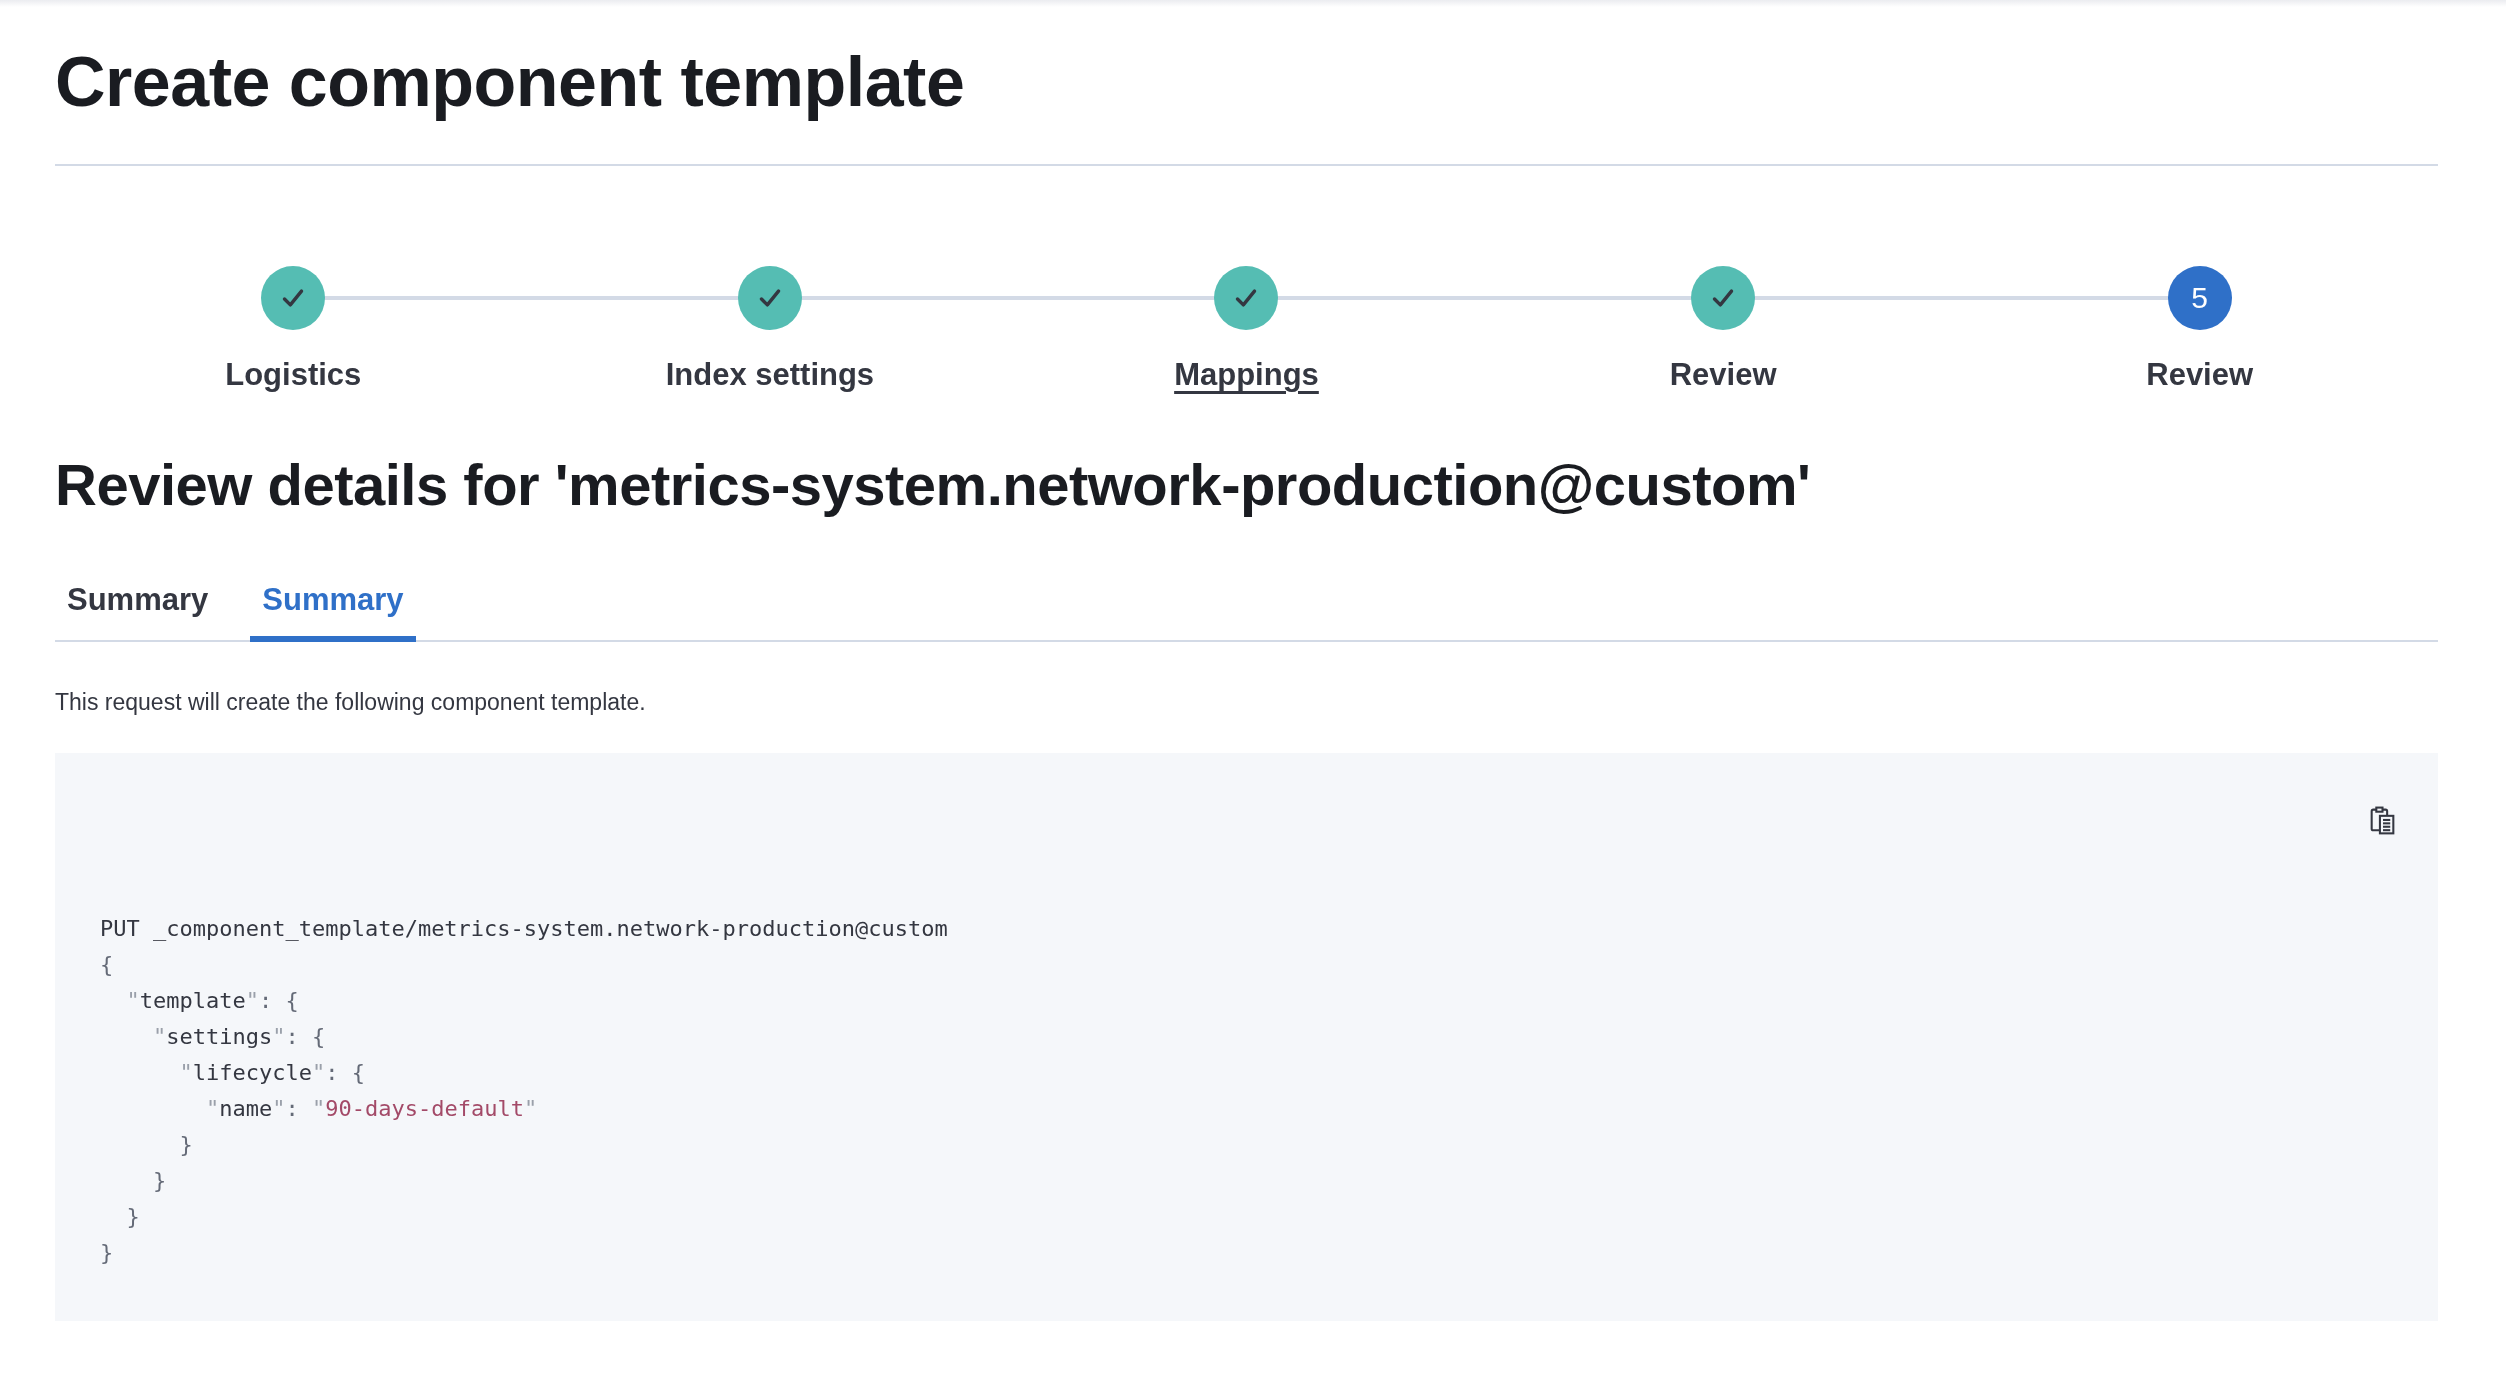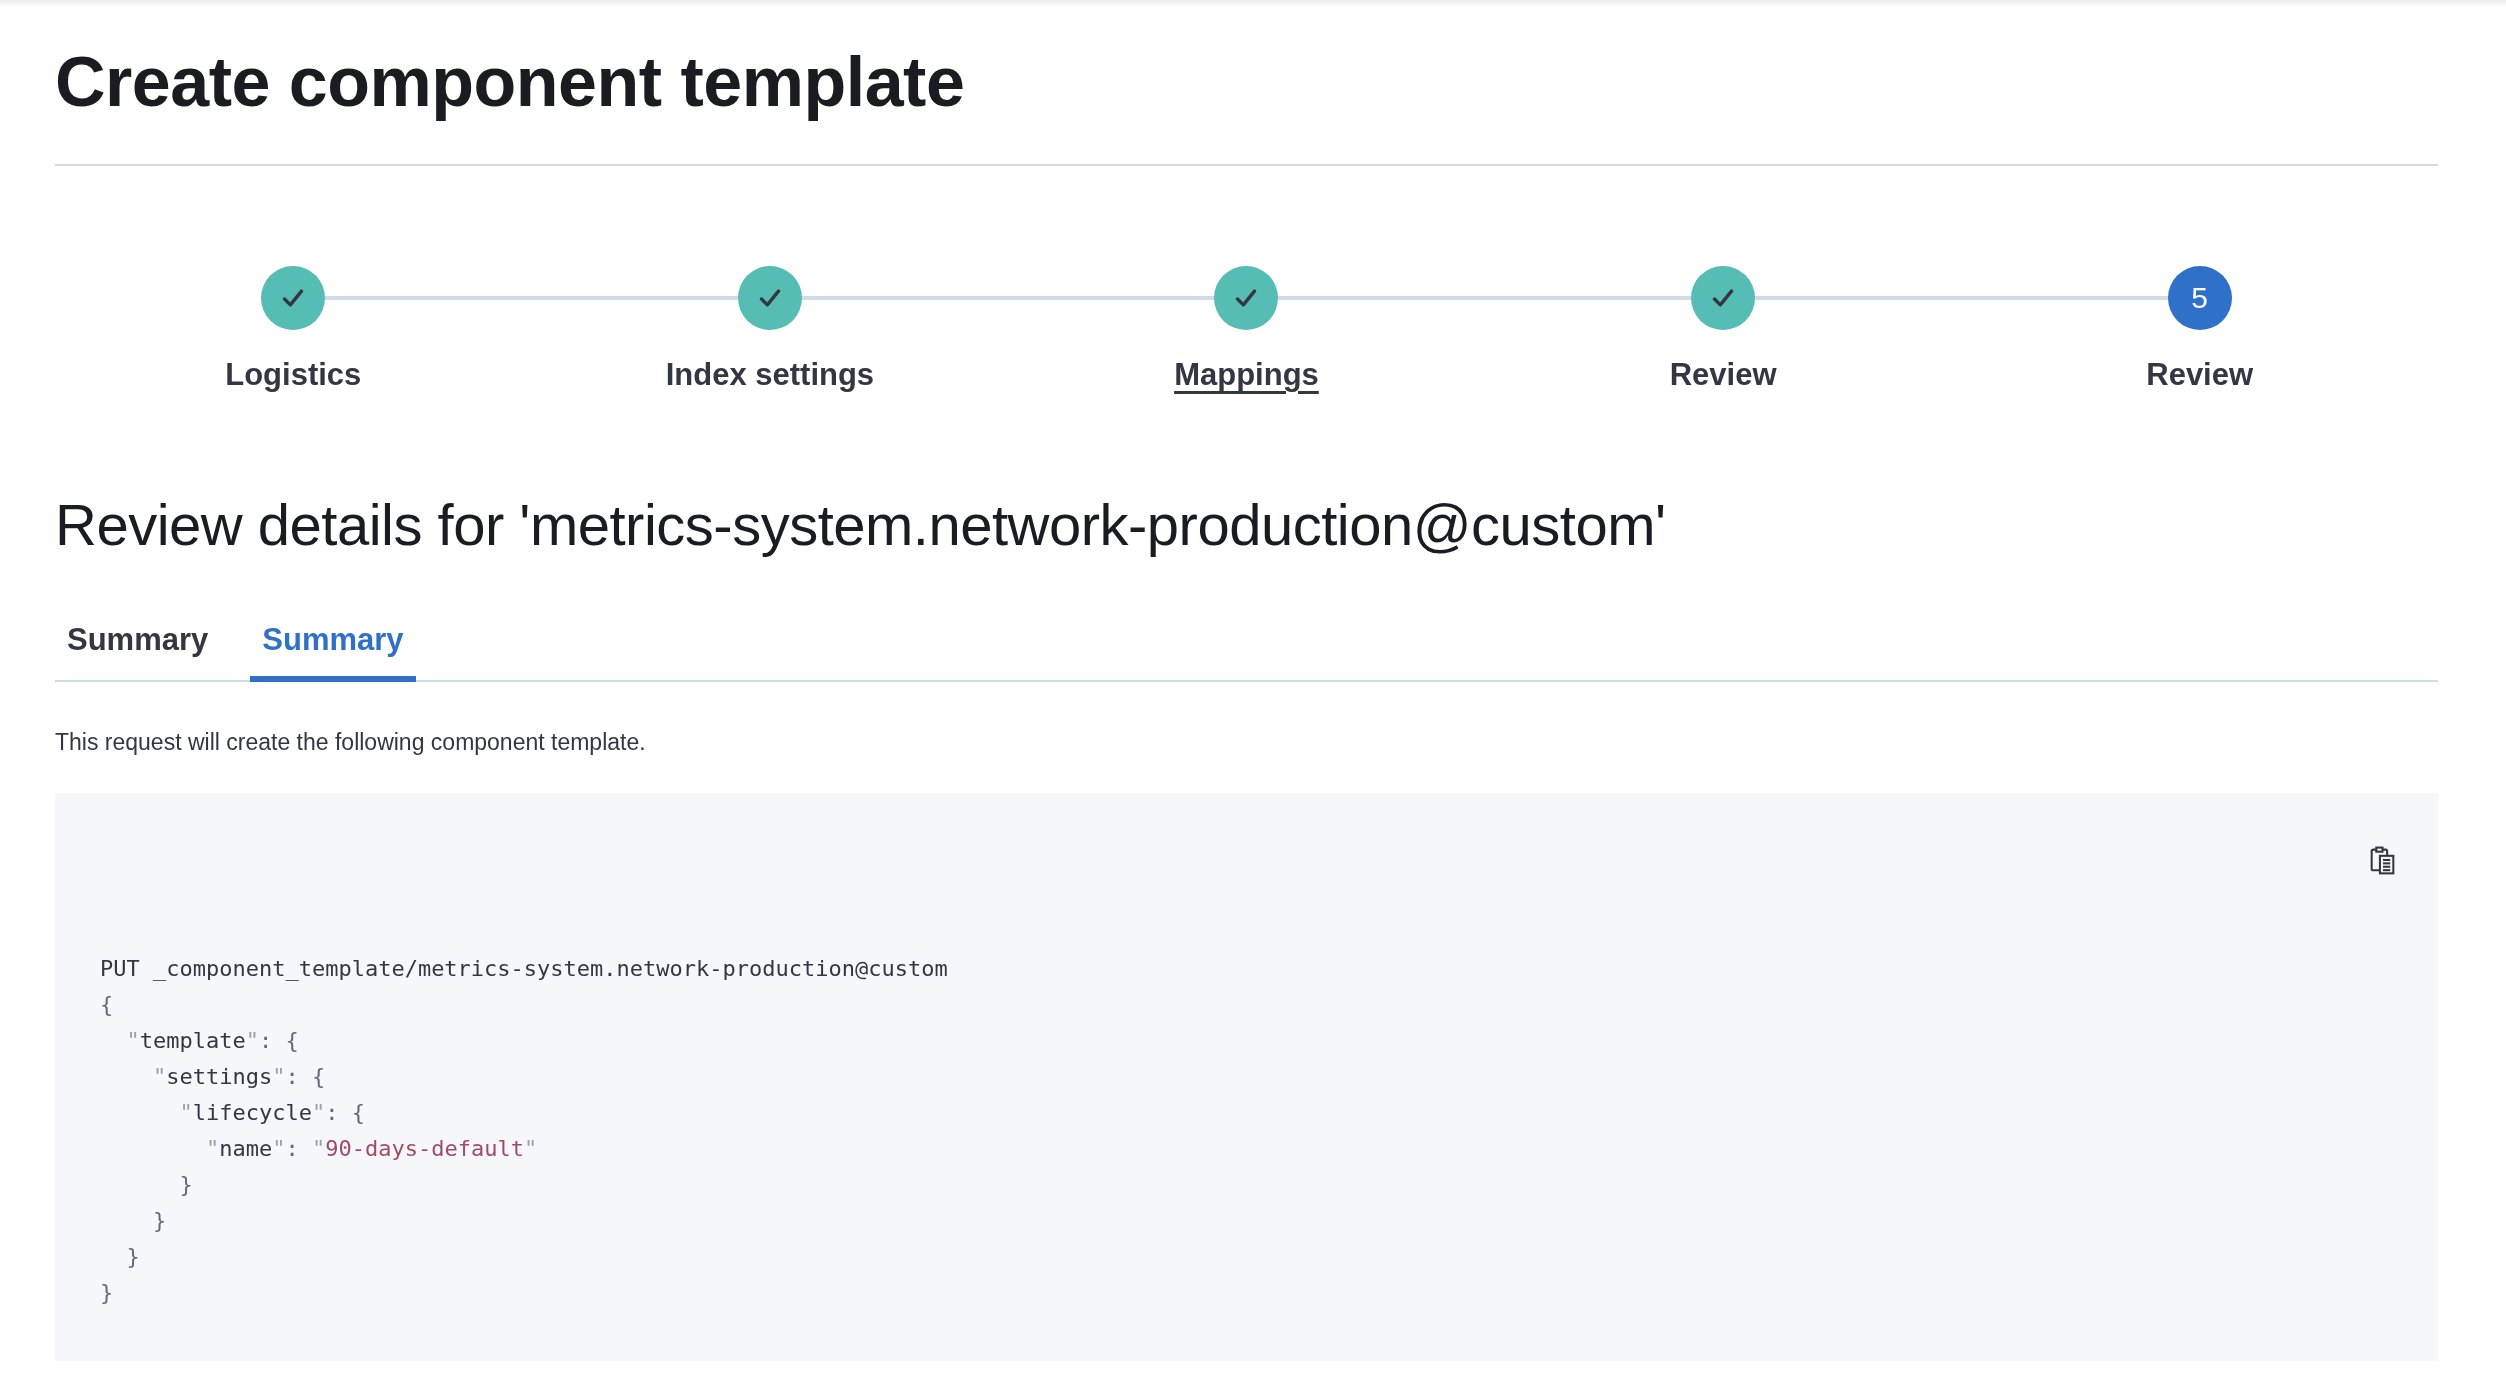--- a/index.html
+++ b/index.html
@@ -56,22 +56,22 @@
   }
   .step.current .step-num { display: block; }
   .step-label {
     margin-top: 26px; font-size: 31px; font-weight: 700; color: #343741;
     line-height: 1.2; white-space: nowrap;
   }
   .step-label.underlined { text-decoration: underline; text-underline-offset: 6px; text-decoration-thickness: 3px; }
 
   
   .review-heading {
-    margin-top: 98px;
-    font-size: 58px; font-weight: 400; letter-spacing: -0.5px;
+    margin-top: 58px;
+    font-size: 58px; font-weight: 700; letter-spacing: -0.5px;
     color: #1a1c21; line-height: 1.15;
   }
   .tabs {
     margin-top: 62px;
     display: flex; gap: 30px;
     border-bottom: 2px solid #d3dae6;
   }
   .tab {
     padding: 0 12px 18px 12px;
     font-size: 31px; font-weight: 700; color: #343741;

